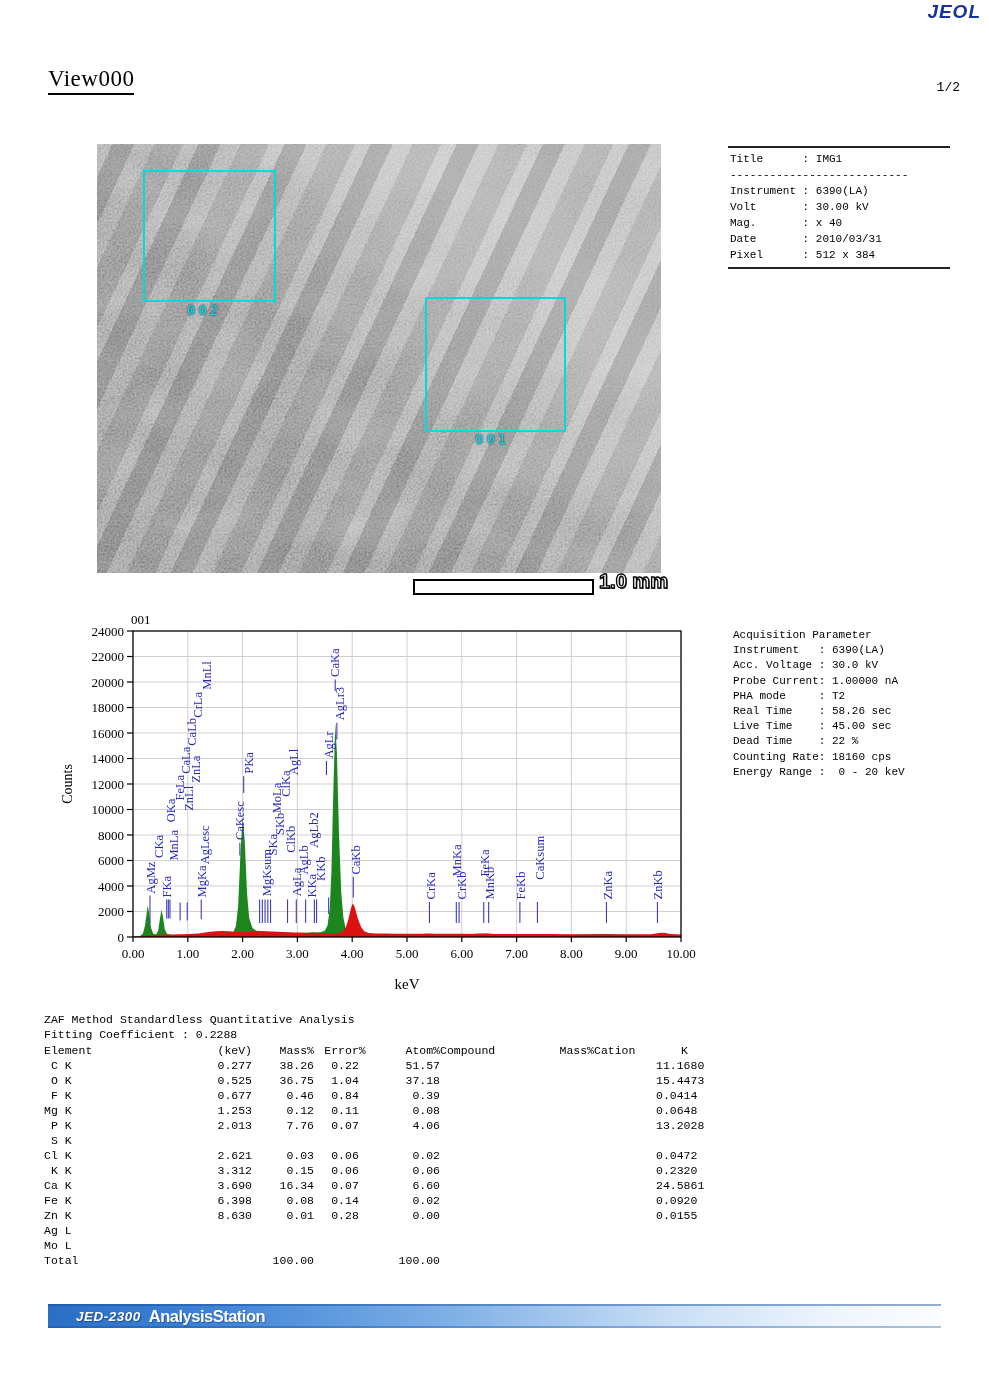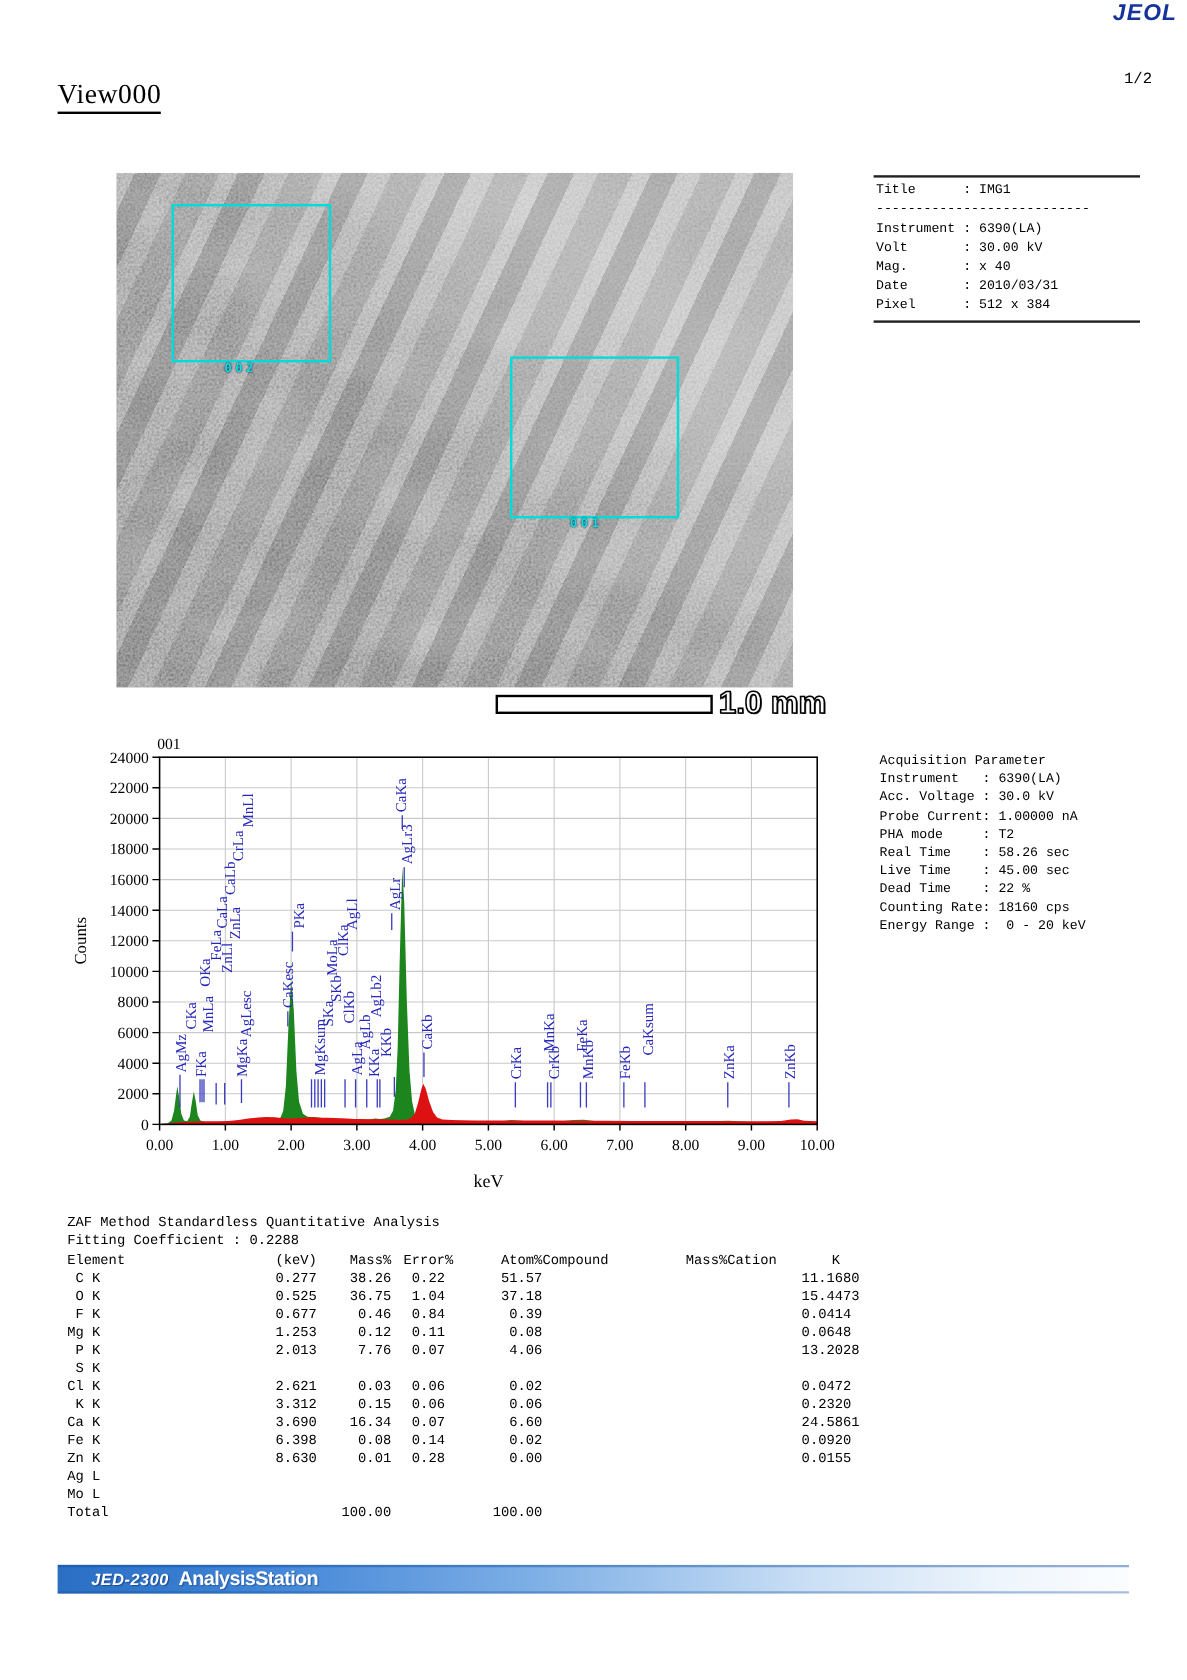--- a/index.html
+++ b/index.html
@@ -2,49 +2,49 @@
 <html><head>
 <meta charset="utf-8">
 <style>
   html,body{margin:0;padding:0;}
   body{width:989px;height:1400px;position:relative;background:#ffffff;
        font-family:"Liberation Serif",serif;color:#000;overflow:hidden;}
   .abs{position:absolute;}
   
   #page-title{left:48px;top:66px;font-size:23px;letter-spacing:.5px;
     border-bottom:2px solid #000;padding-bottom:1px;}
-  #page-number{left:900px;top:58px;width:60px;text-align:right;font-size:13px;
+  #page-number{left:900px;top:80px;width:60px;text-align:right;font-size:13px;
     font-family:"Liberation Mono",monospace;}
   
   #sem{left:97px;top:144px;width:564px;height:429px;overflow:hidden;}
   #sem .streaks{position:absolute;inset:0;
     background:repeating-linear-gradient(115deg,
       rgba(255,255,255,0.10) 0 14px, rgba(0,0,0,0.16) 14px 34px,
       rgba(255,255,255,0.05) 34px 52px, rgba(0,0,0,0.10) 52px 78px);
     opacity:.8;}
   .roi{position:absolute;border:2px solid #00dcdc;}
   .roi-label{position:absolute;color:#00e2e2;font-family:"DejaVu Sans Mono",monospace;
-    font-weight:bold;font-size:10px;letter-spacing:3px;text-shadow:0 0 2px #003;}
+    font-weight:normal;font-size:14px;letter-spacing:3px;text-shadow:0 0 2px #003;}
   
   #scalebar{left:413px;top:579px;width:177px;height:12px;background:#fff;
     border:2px solid #000;}
   #scalebar-label{left:599px;top:570px;font-family:"Liberation Sans",sans-serif;
-    font-size:26px;font-weight:bold;color:#fff;-webkit-text-stroke:1.3px #000;
+    font-size:20px;font-weight:bold;color:#fff;-webkit-text-stroke:1.3px #000;
     text-shadow:0 0 1px #000,1px 1px 0 #555;}
   
   .mono-panel{font-family:"Liberation Mono",monospace;font-size:11px;
     line-height:16px;white-space:pre;}
   #info-panel{left:728px;top:146px;width:220px;border-top:2px solid #222;
     border-bottom:2px solid #222;padding:3px 0 4px 2px;}
   
   #acq-panel{left:733px;top:628px;width:230px;line-height:15.2px;}
   
   #chart{left:58px;top:603px;width:660px;height:400px;}
   
-  #zaf{left:56px;top:1012px;width:648px;font-family:"Liberation Mono",monospace;
+  #zaf{left:44px;top:1012px;width:648px;font-family:"Liberation Mono",monospace;
     font-size:11.5px;line-height:15px;}
   #zaf .t-line{white-space:pre;}
   #zaf table{border-collapse:collapse;table-layout:fixed;width:644px;margin-top:1px;}
   #zaf th,#zaf td{padding:0;font-weight:normal;font-size:11.5px;
     font-family:"Liberation Mono",monospace;height:14.7px;white-space:pre;}
   .c-el{width:152px;text-align:left;}
   .c-kev{width:56px;text-align:right;}
   .c-mass{width:62px;text-align:right;}
   .c-err{width:62px;text-align:center;}
   .c-atom{width:64px;text-align:right;}

